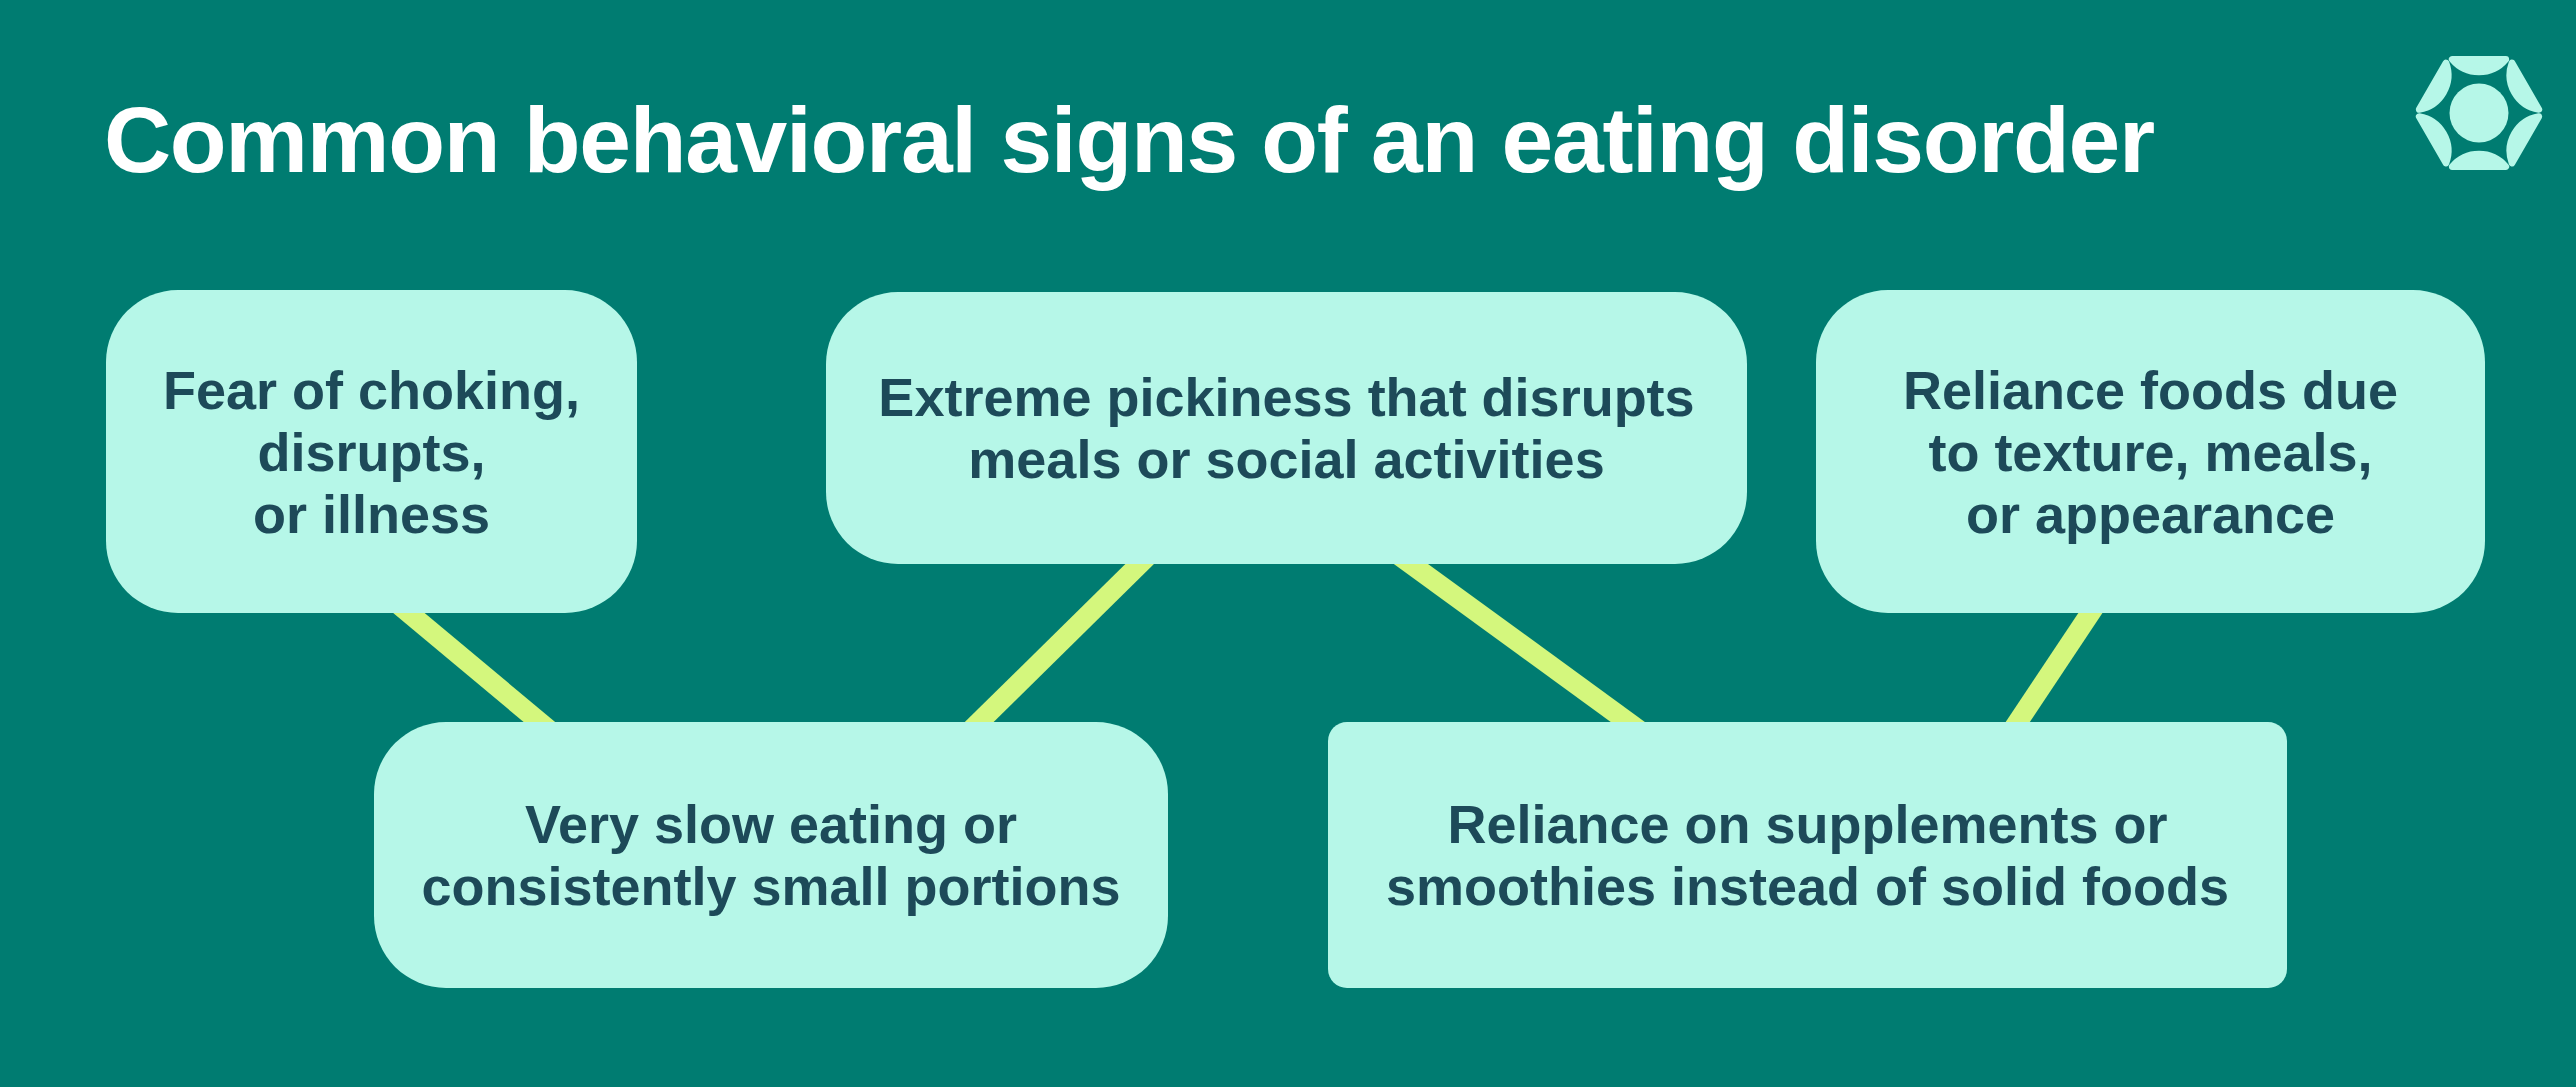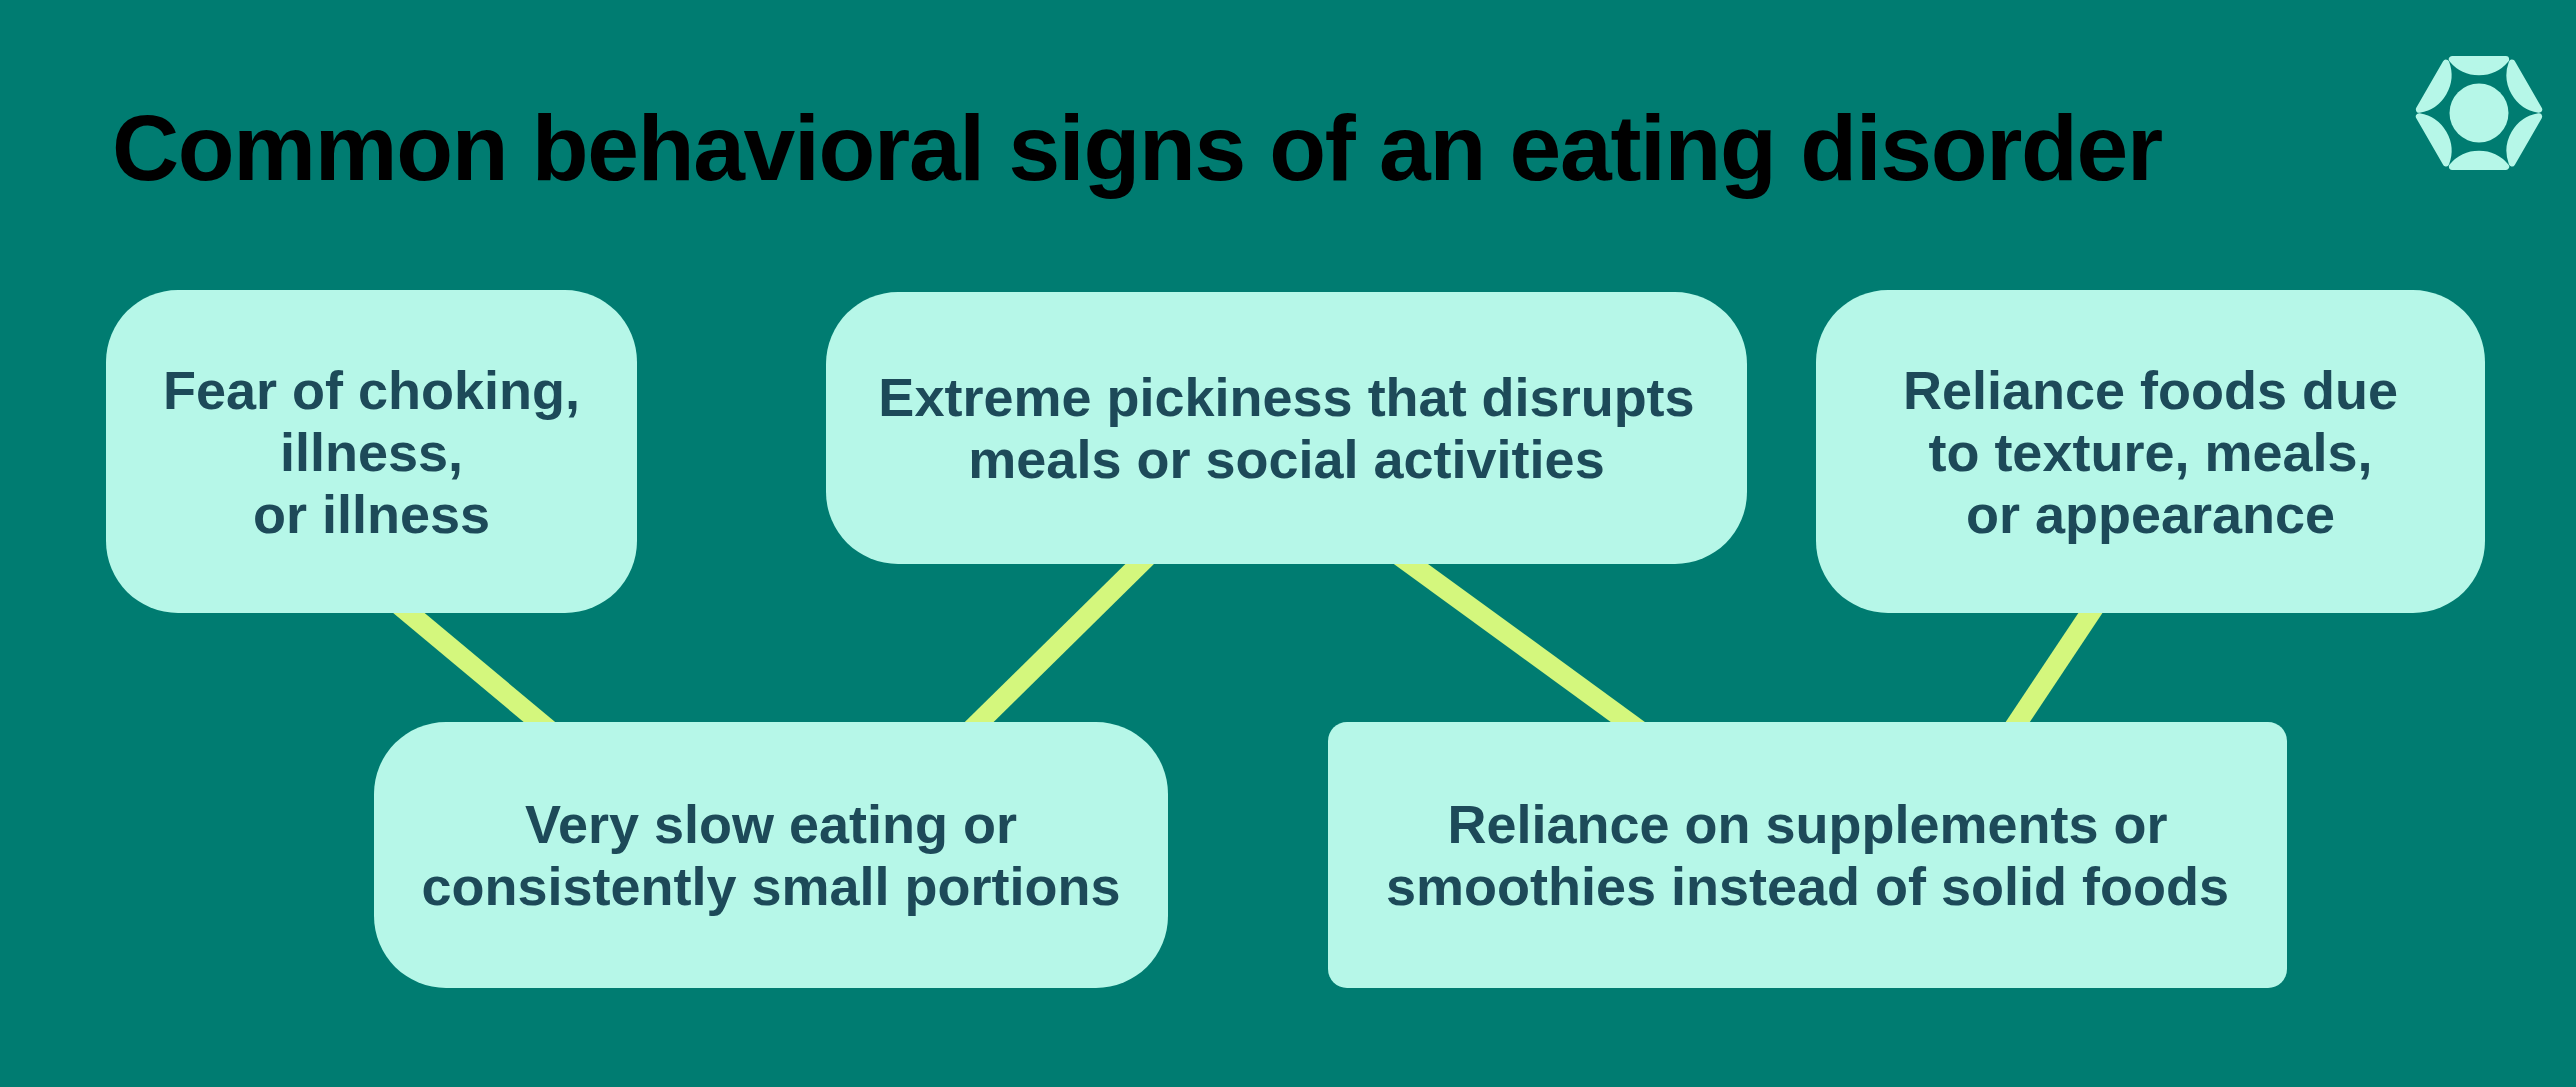--- a/index.html
+++ b/index.html
@@ -20,22 +20,22 @@
     left: 0;
     top: 0;
     width: 2576px;
     height: 1087px;
     display: block;
   }
   .page-title {
     position: absolute;
     left: 104px;
     top: 85px;
-    margin: 8px;
-    color: #000000;
+    margin: 0;
+    color: #ffffff;
     font-size: 93px;
     font-weight: 700;
     letter-spacing: -1.3px;
     line-height: 1.2;
     white-space: nowrap;
   }
   .logo {
     position: absolute;
     left: 2412px;
     top: 46px;
@@ -84,21 +84,21 @@
       <path d="M -40,-80 L 40,-80 A 52 52 0 0 1 -40,-80 Z" transform="rotate(60)"></path>
       <path d="M -40,-80 L 40,-80 A 52 52 0 0 1 -40,-80 Z" transform="rotate(120)"></path>
       <path d="M -40,-80 L 40,-80 A 52 52 0 0 1 -40,-80 Z" transform="rotate(180)"></path>
       <path d="M -40,-80 L 40,-80 A 52 52 0 0 1 -40,-80 Z" transform="rotate(240)"></path>
       <path d="M -40,-80 L 40,-80 A 52 52 0 0 1 -40,-80 Z" transform="rotate(300)"></path>
     </g>
     <circle r="44" fill="#B6F7E8"></circle>
   </svg>
 
   <div class="sign-box pos-1">
-    <p><span>Fear of choking,</span><br><span>illness,</span><br><span>or illness</span></p>
+    <p><span>Fear of choking,</span><br><span>disrupts,</span><br><span>or illness</span></p>
   </div>
 
   <div class="sign-box pos-2">
     <p><span>Extreme pickiness that disrupts</span><br><span>meals or social activities</span></p>
   </div>
 
   <div class="sign-box pos-3">
     <p><span>Reliance foods due</span><br><span>to texture, meals,</span><br><span>or appearance</span></p>
   </div>
 

